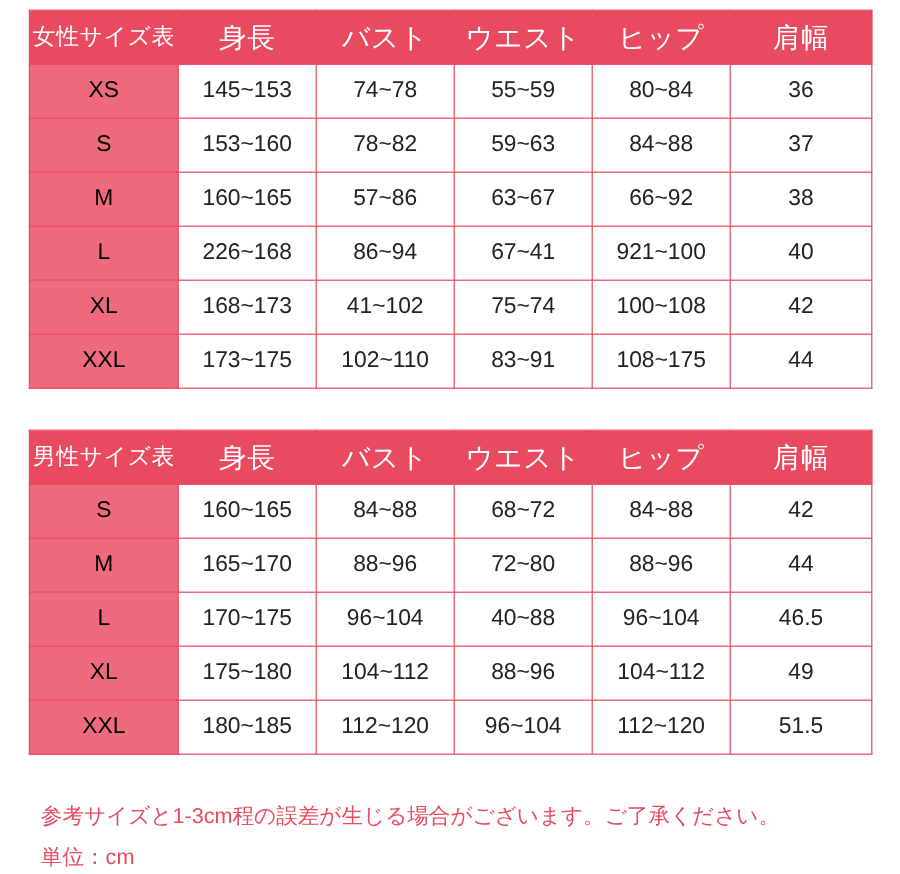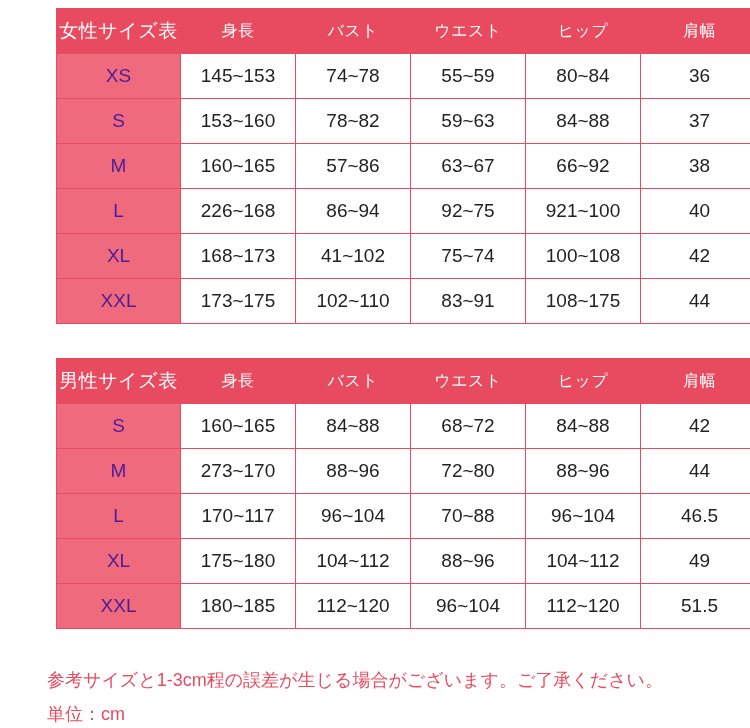--- a/index.html
+++ b/index.html
@@ -40,48 +40,48 @@
   col.c2 { width: 115px; }
   col.c3 { width: 115px; }
   col.c4 { width: 115px; }
   col.c5 { width: 118px; }
 
   
   tr.head th {
     background: #e84a5f;
     color: #ffffff;
     height: 44px;
-    font-size: 16px;
+    font-size: 23px;
     letter-spacing: 0.5px;
   }
   tr.head th.corner {
     font-size: 19px;
   }
   
   tbody td {
     height: 44px;
     font-size: 19px;
     background: #ffffff;
     color: #222222;
   }
   tbody td.rowlabel {
     background: #ef6a7c;
-    color: #4c1d95;
+    color: #000000;
     font-size: 19px;
   }
   .spacer-1 { height: 34px; }
   .note-block {
     margin-top: 34px;
     color: #e84a5f;
     font-size: 18px;
     line-height: 34px;
     padding-left: 10px;
   }
-  .note-line { white-space: nowrap; margin-left: 13px; }
-  .table-wrap { margin-top: 0; margin-left: 32px; }
+  .note-line { white-space: nowrap; }
+  .table-wrap { margin-top: 0; }
   .women-wrap { padding-top: 8px; }
 </style>
 </head>
 <body>
 
 <div class="page">
 
   <div class="table-wrap women-wrap">
     <table class="size-table">
       <colgroup>
@@ -124,21 +124,21 @@
           <td>160~165</td>
           <td>57~86</td>
           <td>63~67</td>
           <td>66~92</td>
           <td>38</td>
         </tr>
         <tr>
           <td class="rowlabel">L</td>
           <td>226~168</td>
           <td>86~94</td>
-          <td>92~75</td>
+          <td>67~41</td>
           <td>921~100</td>
           <td>40</td>
         </tr>
         <tr>
           <td class="rowlabel">XL</td>
           <td>168~173</td>
           <td>41~102</td>
           <td>75~74</td>
           <td>100~108</td>
           <td>42</td>
@@ -181,31 +181,31 @@
         <tr>
           <td class="rowlabel">S</td>
           <td>160~165</td>
           <td>84~88</td>
           <td>68~72</td>
           <td>84~88</td>
           <td>42</td>
         </tr>
         <tr>
           <td class="rowlabel">M</td>
-          <td>273~170</td>
+          <td>165~170</td>
           <td>88~96</td>
           <td>72~80</td>
           <td>88~96</td>
           <td>44</td>
         </tr>
         <tr>
           <td class="rowlabel">L</td>
-          <td>170~117</td>
+          <td>170~175</td>
           <td>96~104</td>
-          <td>70~88</td>
+          <td>40~88</td>
           <td>96~104</td>
           <td>46.5</td>
         </tr>
         <tr>
           <td class="rowlabel">XL</td>
           <td>175~180</td>
           <td>104~112</td>
           <td>88~96</td>
           <td>104~112</td>
           <td>49</td>

